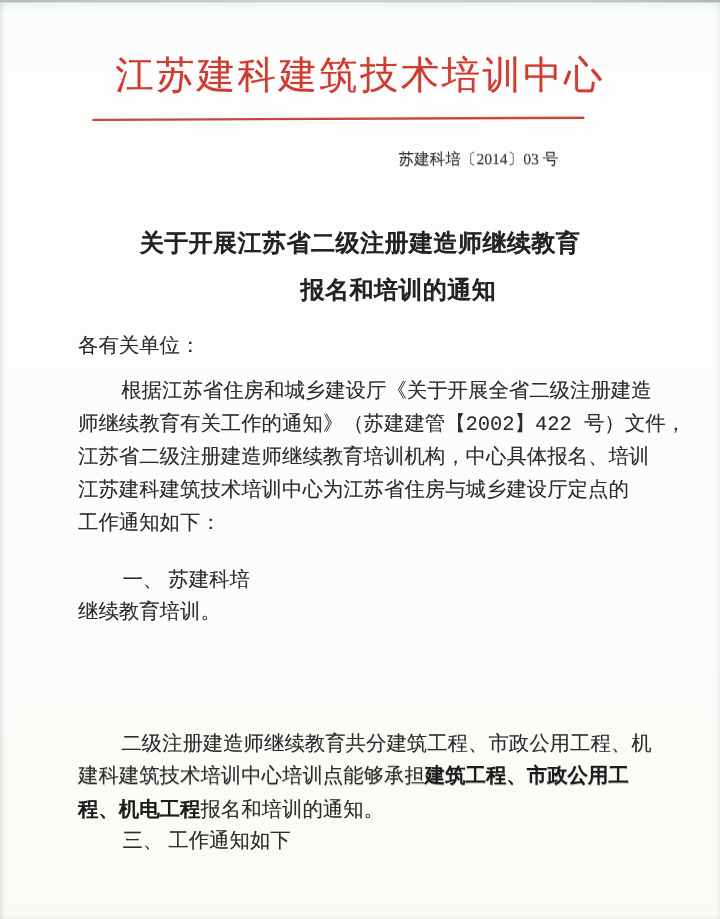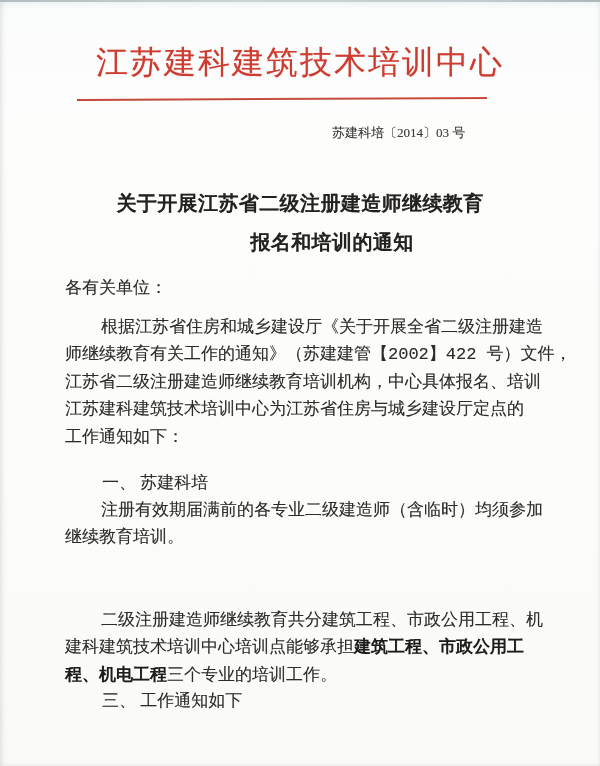--- a/index.html
+++ b/index.html
@@ -92,30 +92,29 @@
     <div class="line indent">根据江苏省住房和城乡建设厅《关于开展全省二级注册建造</div>
     <div class="line">师继续教育有关工作的通知》（苏建建管【2002】422 号）文件，</div>
     <div class="line">江苏省二级注册建造师继续教育培训机构，中心具体报名、培训</div>
     <div class="line">江苏建科建筑技术培训中心为江苏省住房与城乡建设厅定点的</div>
     <div class="line">工作通知如下：</div>
   </div>
 
   <div class="heading h1pos">一、 苏建科培</div>
 
   <div class="bodytext s1body">
-    <div class="line indent">注册有效期届满前的各专业二级建造师（含临时）均须参加</div>
     <div class="line">继续教育培训。</div>
   </div>
 
 
   <div class="bodytext s2body">
     <div class="line indent">二级注册建造师继续教育共分建筑工程、市政公用工程、机</div>
     <div class="line">
       <span>建科建筑技术培训中心培训点能够承担</span><span class="bold">建筑工程、市政公用工</span>
     </div>
     <div class="line">
-      <span class="bold">程、机电工程</span><span>三个专业的培训工作。</span>
+      <span class="bold">程、机电工程</span><span>报名和培训的通知。</span>
     </div>
   </div>
 
   <div class="heading h3pos">三、 工作通知如下</div>
 
 </div>
 
 </body></html>

